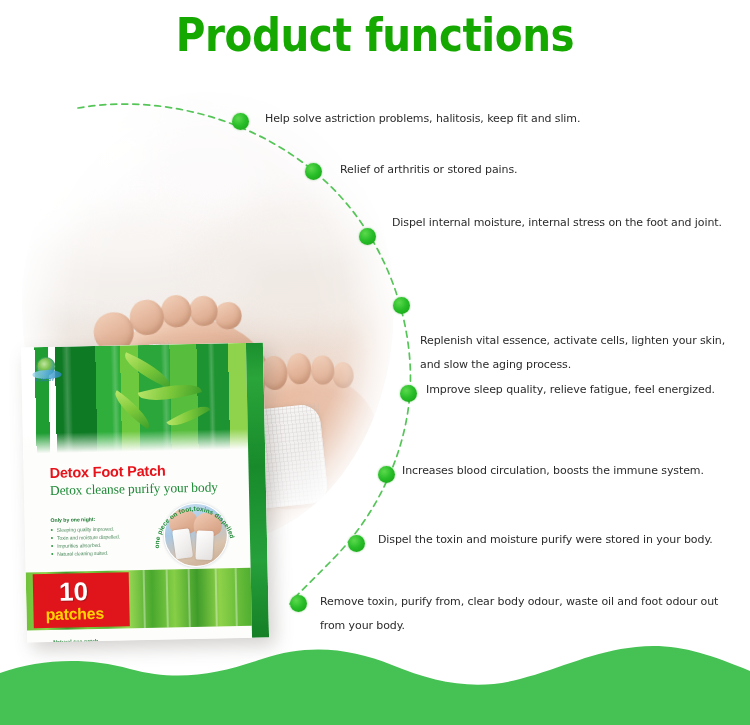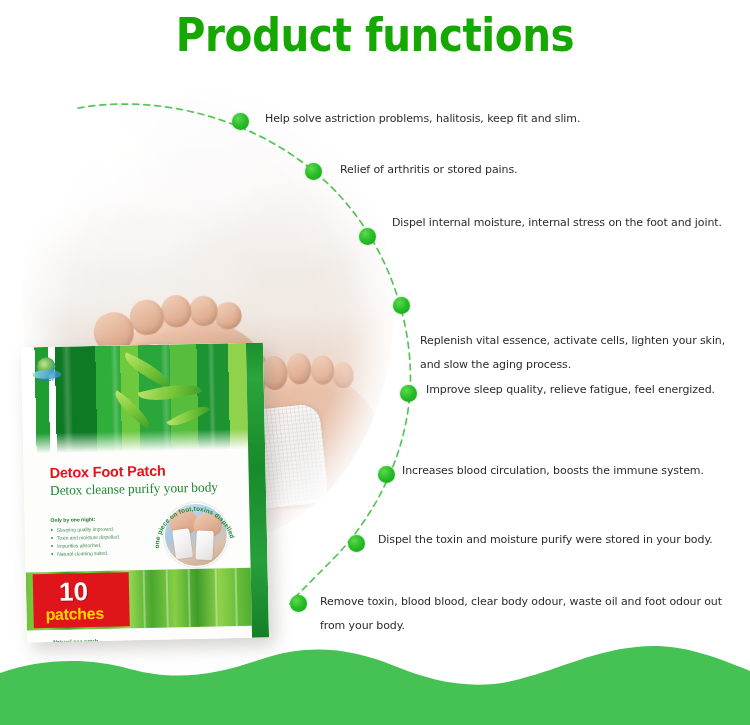--- a/index.html
+++ b/index.html
@@ -459,21 +459,21 @@
   <div class="bullet-text" style="left:392px; top:211px; width:340px;">Dispel internal moisture, internal stress on the foot and joint.</div>
 
   <div class="bullet-text" style="left:420px; top:289px; width:318px;margin-top:40px;">Replenish vital essence, activate cells, lighten your skin, and slow the aging process.</div>
 
   <div class="bullet-text" style="left:426px; top:378px; width:310px;">Improve sleep quality, relieve fatigue, feel energized.</div>
 
   <div class="bullet-text" style="left:402px; top:459px; width:325px;">Increases blood circulation, boosts the immune system.</div>
 
   <div class="bullet-text" style="left:378px; top:528px; width:360px;">Dispel the toxin and moisture purify were stored in your body.</div>
 
-  <div class="bullet-text" style="left:320px; top:590px; width:420px;">Remove toxin, blood blood, clear body odour, waste oil and foot odour out from your body.</div>
+  <div class="bullet-text" style="left:320px; top:590px; width:420px;">Remove toxin, purify from, clear body odour, waste oil and foot odour out from your body.</div>
 
   <div id="product-box">
 
     <div class="box-face">
 
       <div class="box-top-art">
         <div class="bamboo-stalk" style="left:18%; width:9px;"></div>
         <div class="bamboo-stalk" style="left:40%; width:7px;"></div>
         <div class="bamboo-stalk" style="left:62%; width:8px;"></div>
         <div class="bamboo-stalk" style="left:83%; width:6px;"></div>

